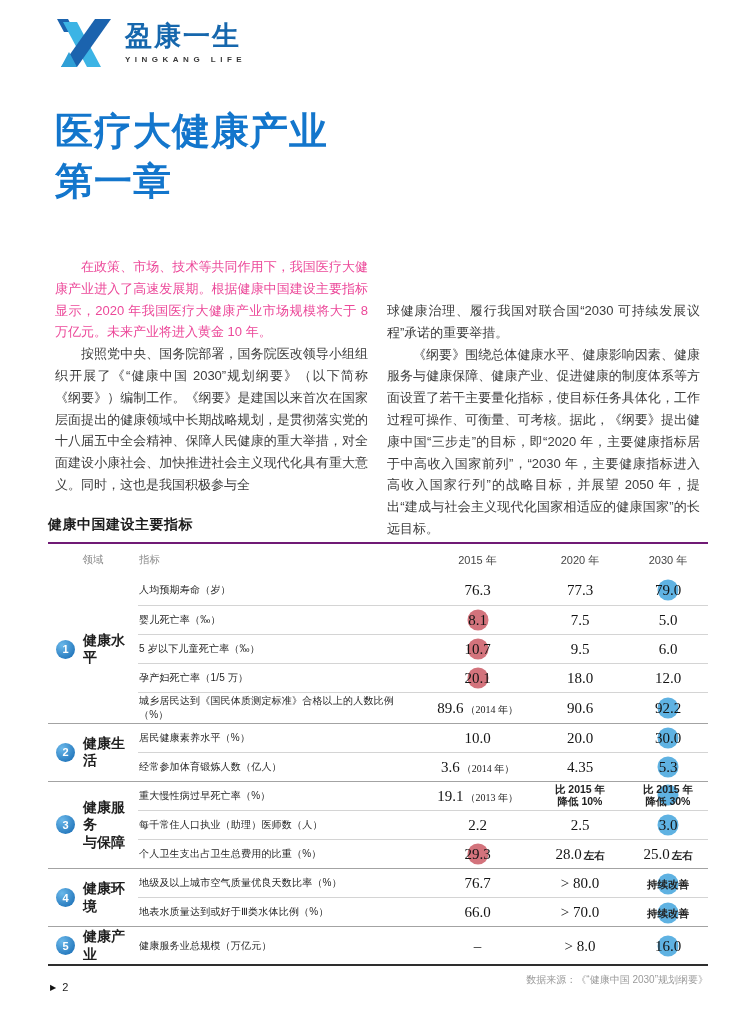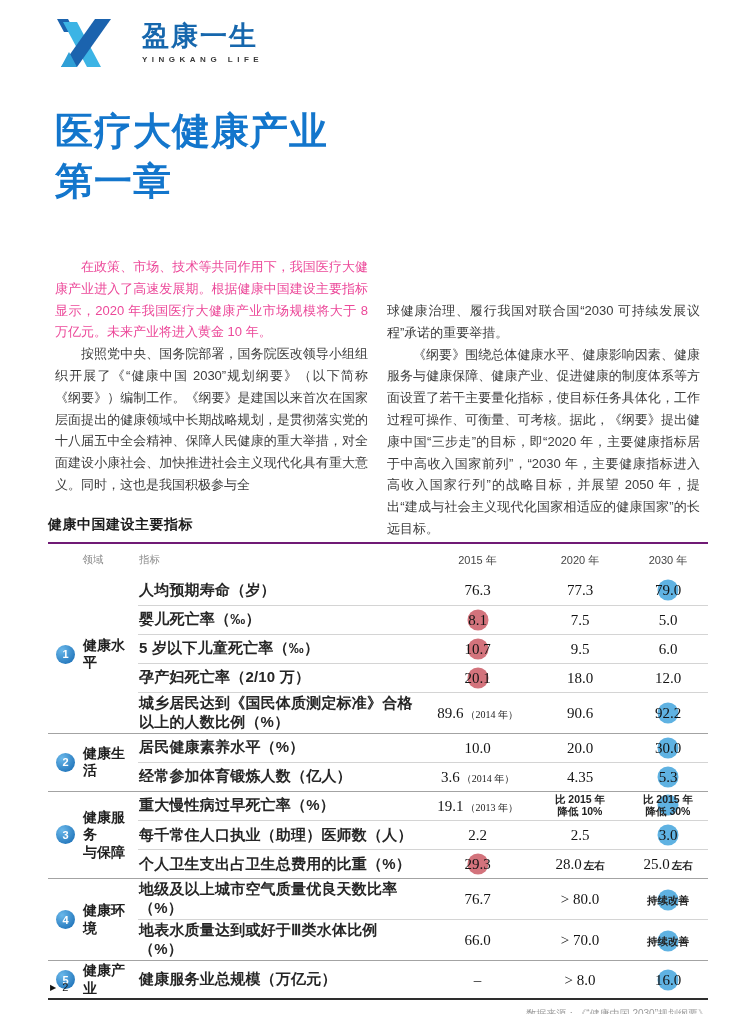--- a/index.html
+++ b/index.html
@@ -3,21 +3,21 @@
 <meta charset="utf-8">
 <style>
   html,body { margin:0; padding:0; background:#e8e8e8; }
   .page {
     position:relative; width:750px; height:1014px; margin:0 auto;
     background:#ffffff; overflow:hidden;
     font-family:"Liberation Sans", sans-serif;
   }
 
   
-  .logo { position:absolute; left:55px; top:18px; display:flex; align-items:center; gap:29px; }
+  .logo { position:absolute; left:55px; top:18px; display:flex; align-items:center; gap:12px; }
   .logo svg { display:block; }
   .logo-text .cn { font-size:27px; font-weight:bold; color:#1667ad; letter-spacing:2px; line-height:1; }
   .logo-text .en { font-size:8px; letter-spacing:4.5px; color:#3a3a3a; margin-top:5px; font-weight:bold; }
 
   
   .chapter { position:absolute; left:55px; top:106px; font-size:38px; font-weight:bold;
              color:#1376cc; line-height:1.32; letter-spacing:1px; }
 
   
   .col { position:absolute; top:256px; width:313px; }
@@ -43,21 +43,21 @@
   tr.sec-first.first-section td { border-top:none; }
   tr.inner-row td.ind-cell, tr.inner-row td.val-cell { border-top:1px solid #d4d4d4; }
 
   td.domain-cell { padding-left:8px; }
   .domain-inner { display:flex; align-items:center; gap:8px; }
   .sec-circle { flex:0 0 auto; width:19px; height:19px; border-radius:50%;
     background:radial-gradient(circle at 32% 28%, #6ab8ea, #1166b0);
     color:#fff; font-size:11px; font-weight:bold; display:flex; align-items:center; justify-content:center; }
   .sec-name { font-size:14px; font-weight:bold; color:#1f1f1f; line-height:1.25; }
 
-  td.ind-cell { font-size:15px; font-weight:bold; color:#262626; padding-right:6px; letter-spacing:0.2px; }
+  td.ind-cell { font-size:10px; font-weight:normal; color:#262626; padding-right:6px; letter-spacing:0.2px; }
 
   td.val-cell { font-family:"Liberation Serif", serif; font-size:15px; color:#141414; }
   .val { position:relative; z-index:0; display:inline-block; line-height:1.2; }
   .val.small { font-family:"Liberation Sans", sans-serif; font-size:10.5px; font-weight:bold; color:#222; }
   .val::before { content:none; }
   .val.hl-red::before, .val.hl-blue::before {
     content:""; position:absolute; z-index:-1; width:21px; height:21px; border-radius:50%;
     left:50%; top:50%; transform:translate(-50%,-50%);
   }
   .val.hl-red::before  { background:#d3737c; }
@@ -143,21 +143,21 @@
             <td class="val-cell"><span class="val">7.5</span></td>
             <td class="val-cell"><span class="val">5.0</span></td>
           </tr>
           <tr class="data-row inner-row">
             <td class="ind-cell">5 岁以下儿童死亡率（‰）</td>
             <td class="val-cell"><span class="val hl-red">10.7</span></td>
             <td class="val-cell"><span class="val">9.5</span></td>
             <td class="val-cell"><span class="val">6.0</span></td>
           </tr>
           <tr class="data-row inner-row">
-            <td class="ind-cell">孕产妇死亡率（2/10 万）</td>
+            <td class="ind-cell">孕产妇死亡率（1/5 万）</td>
             <td class="val-cell"><span class="val hl-red">20.1</span></td>
             <td class="val-cell"><span class="val">18.0</span></td>
             <td class="val-cell"><span class="val">12.0</span></td>
           </tr>
           <tr class="data-row inner-row">
             <td class="ind-cell">城乡居民达到《国民体质测定标准》合格以上的人数比例（%）</td>
             <td class="val-cell"><span class="val">89.6</span><span class="note">（2014 年）</span></td>
             <td class="val-cell"><span class="val">90.6</span></td>
             <td class="val-cell"><span class="val hl-blue">92.2</span></td>
           </tr>

